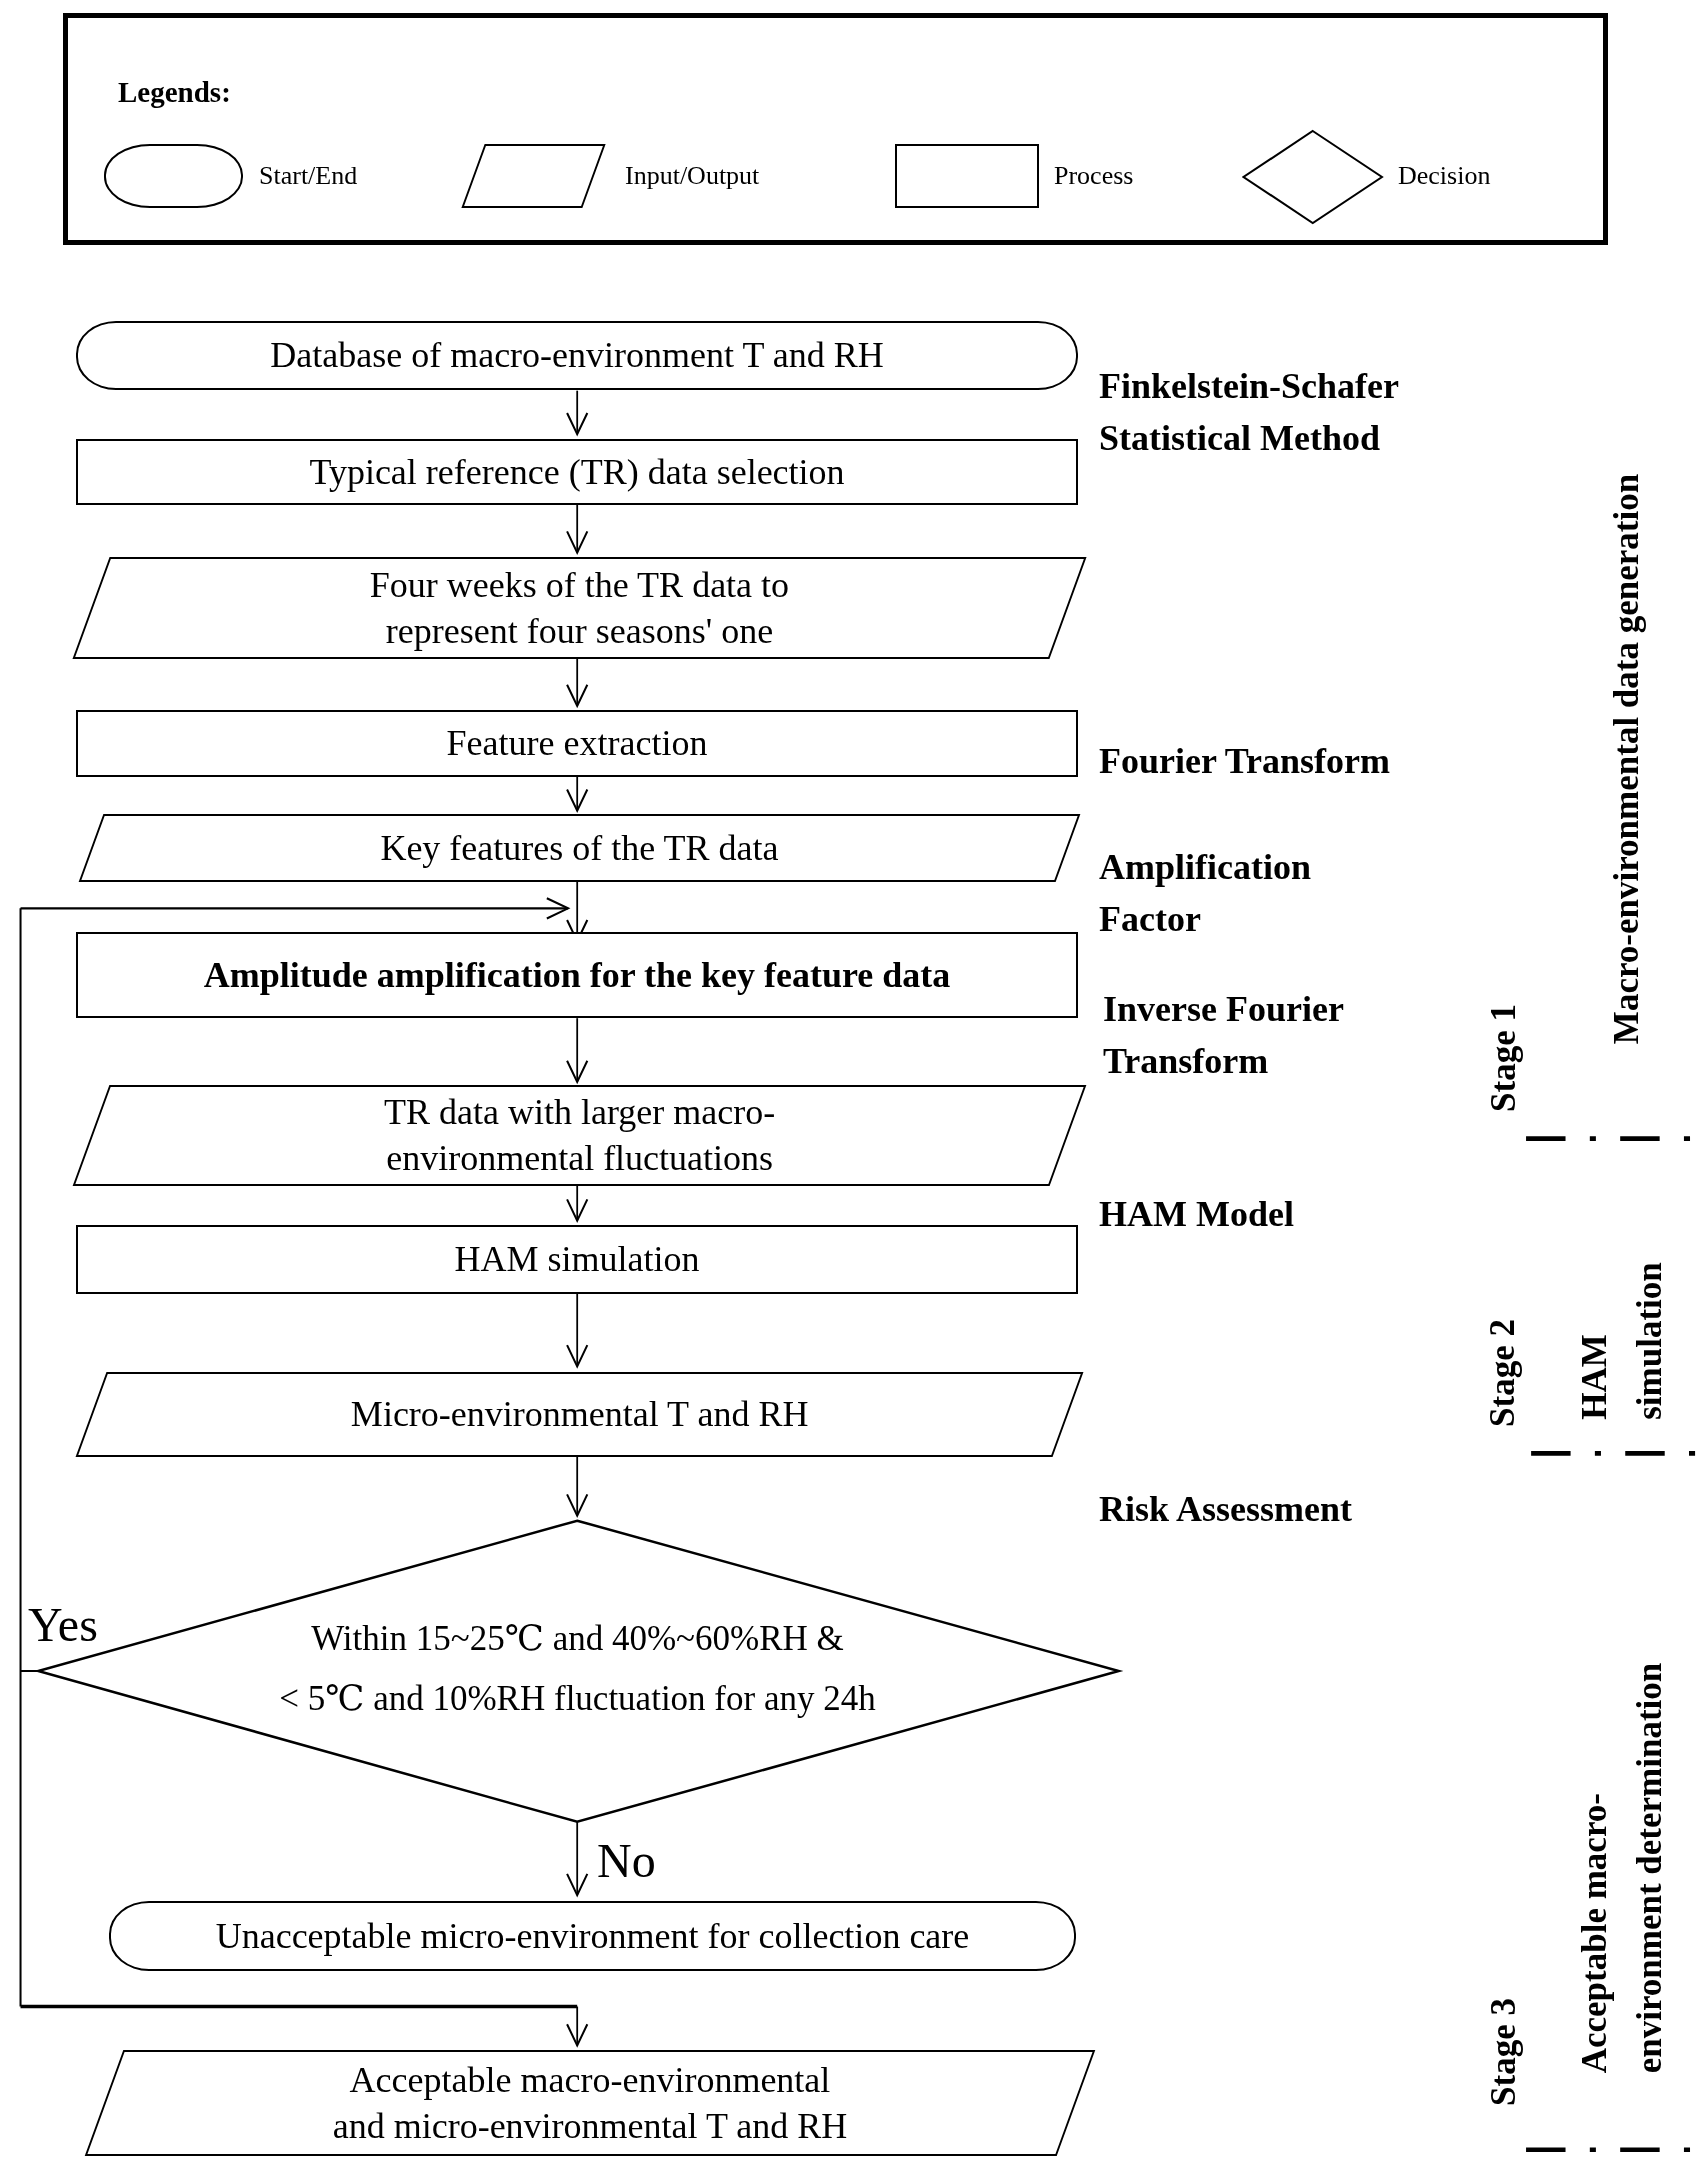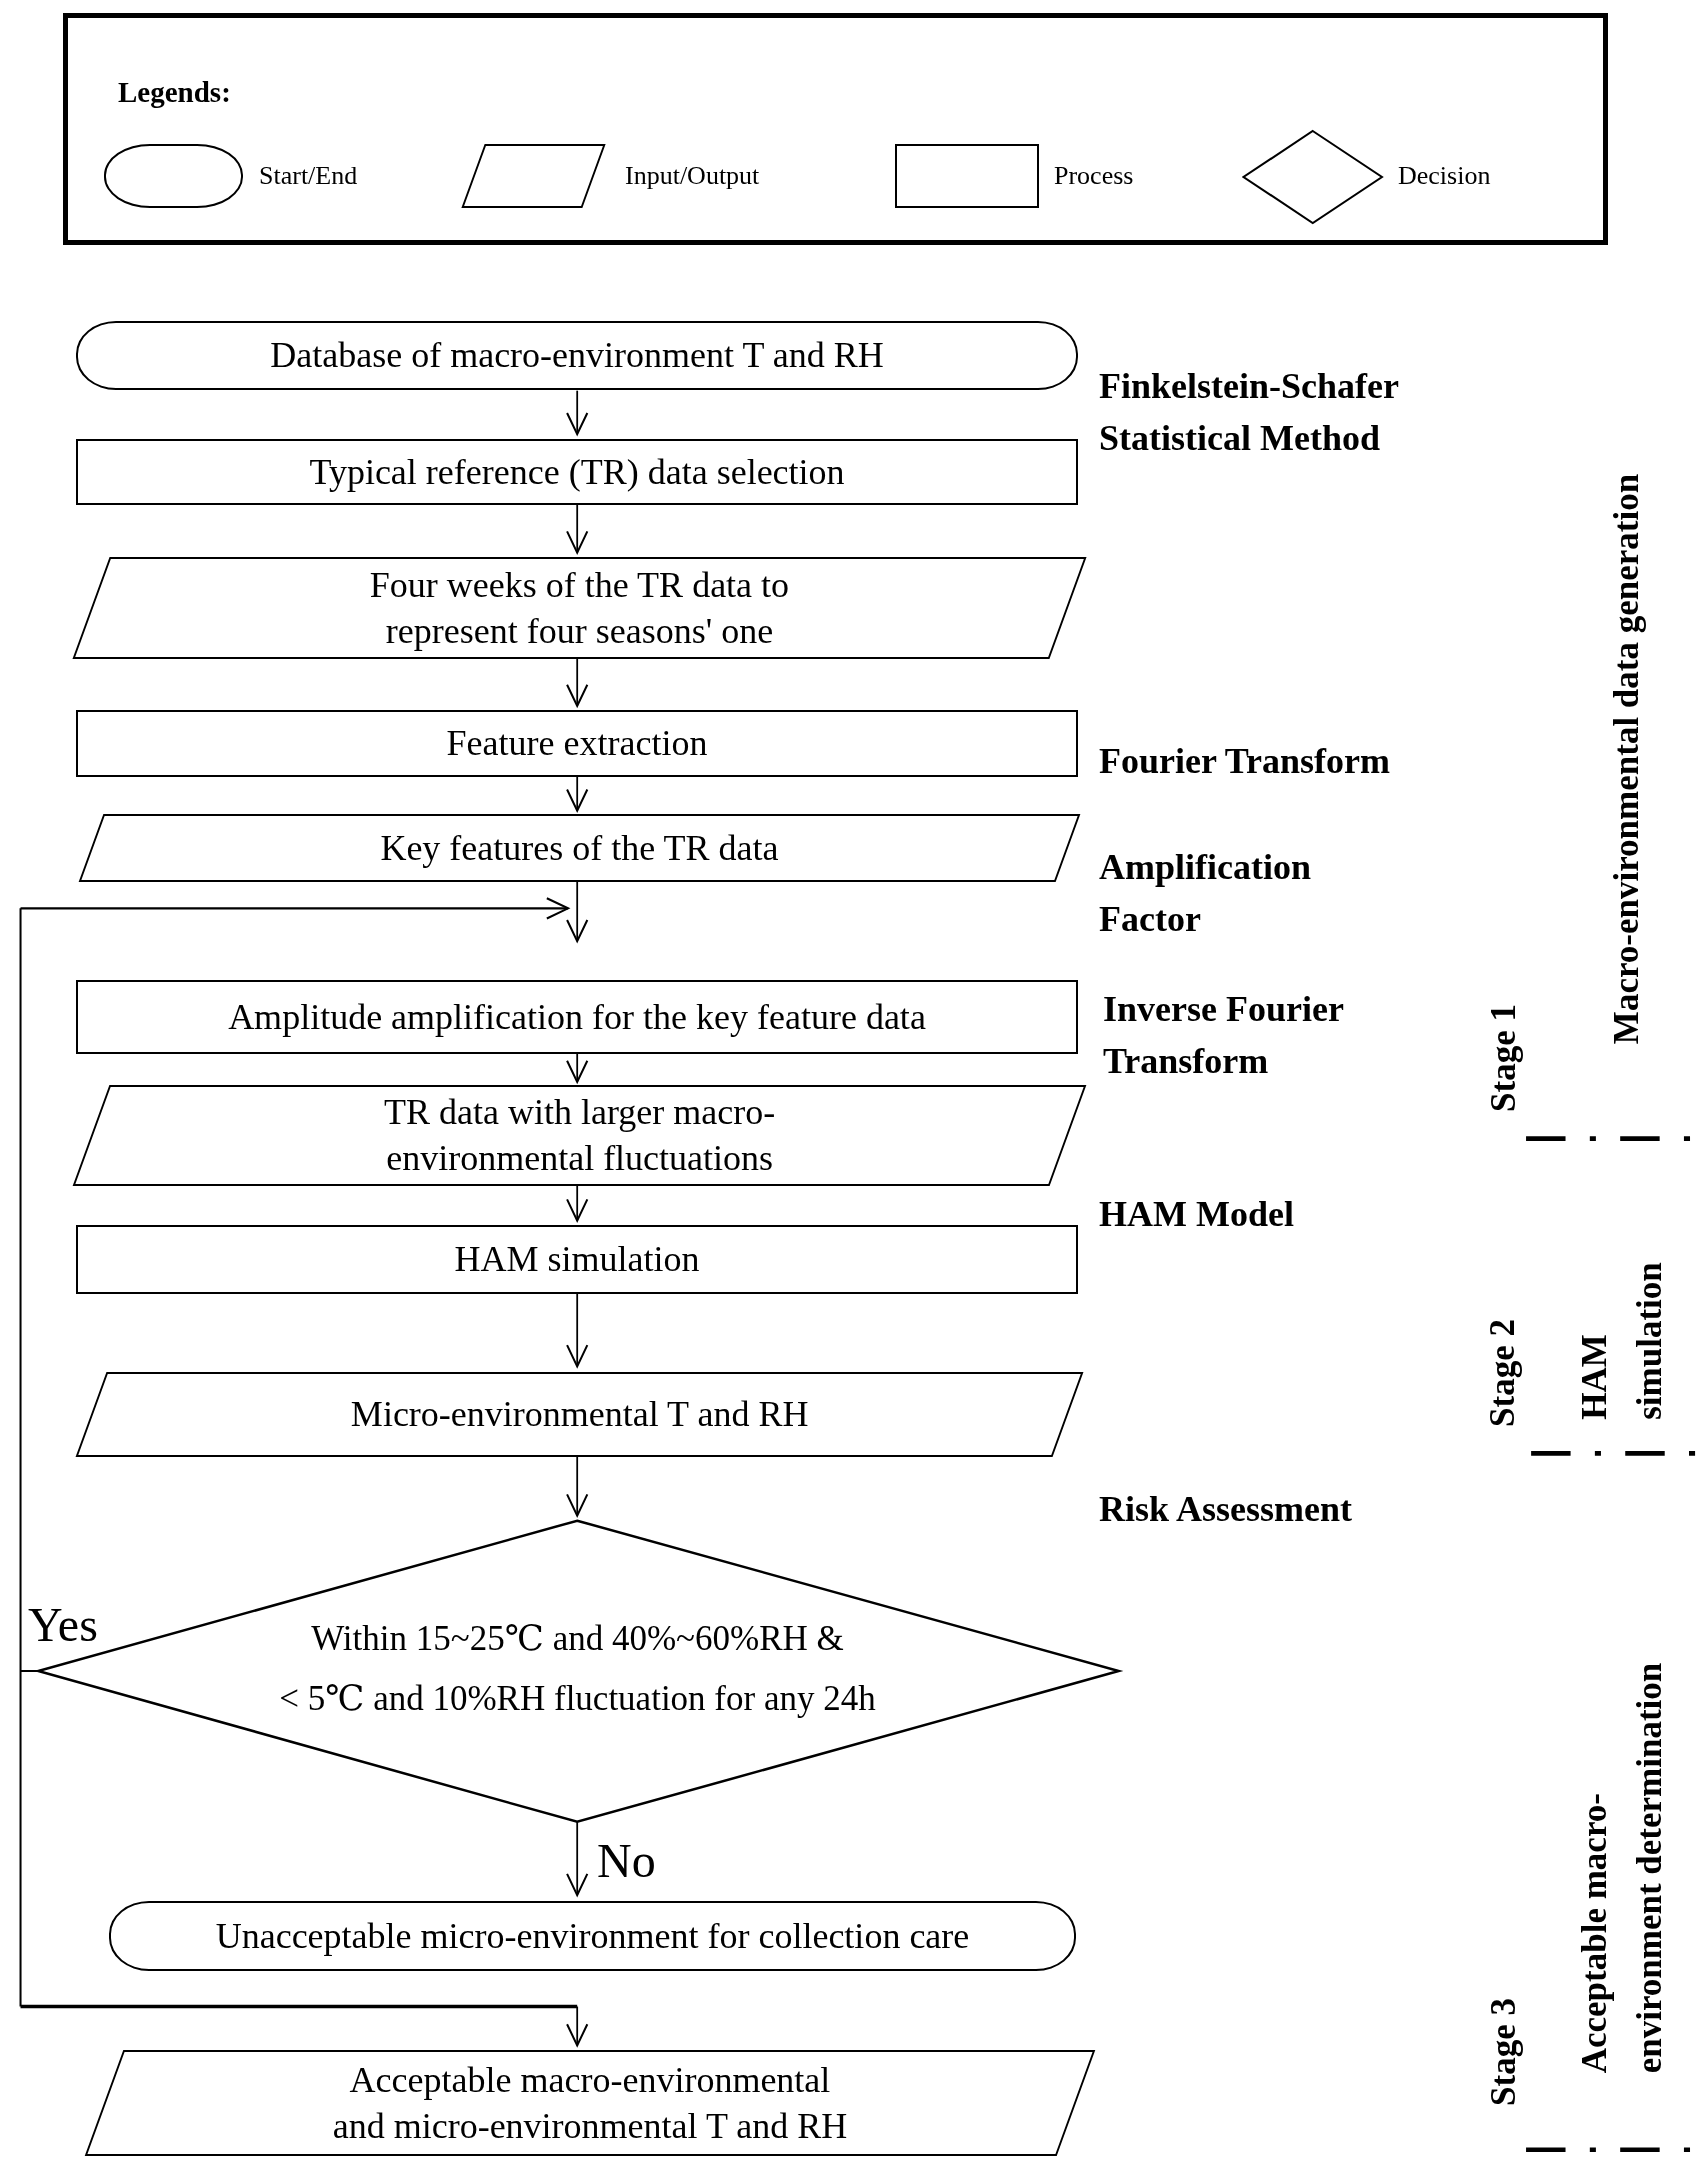--- a/index.html
+++ b/index.html
@@ -97,21 +97,21 @@
   </div>
 
   <div class="shape" style="left:76px;top:710px;width:1002px;height:67px;justify-content:center;">
     <div>Feature extraction</div>
   </div>
 
   <div class="shape para" style="left:91px;top:814px;width:977px;height:68px;">
     <div class="unskew">Key features of the TR data</div>
   </div>
 
-  <div class="shape" style="left:76px;top:980px;width:1002px;height:74px;">
+  <div class="shape" style="left:76px;top:932px;width:1002px;height:86px;font-weight:bold;">
     <div>Amplitude amplification for the key feature data</div>
   </div>
 
   <div class="shape para" style="left:91px;top:1085px;width:977px;height:101px;">
     <div class="unskew">
       <div>TR data with larger macro-</div>
       <div>environmental fluctuations</div>
     </div>
   </div>
 

